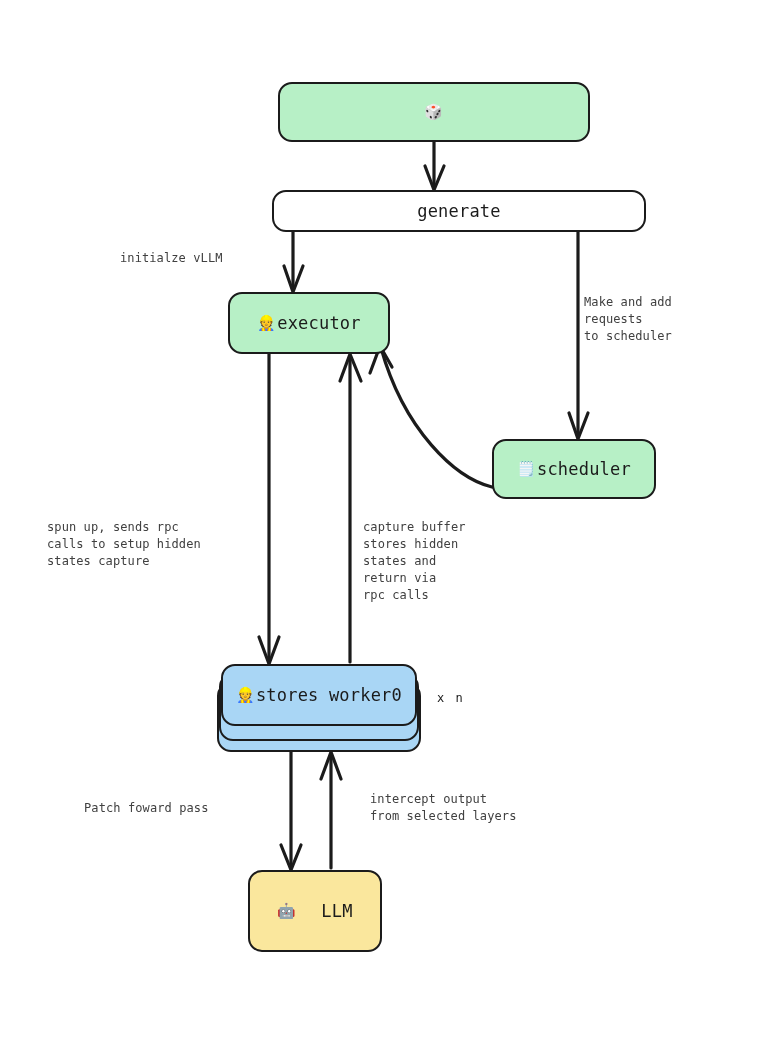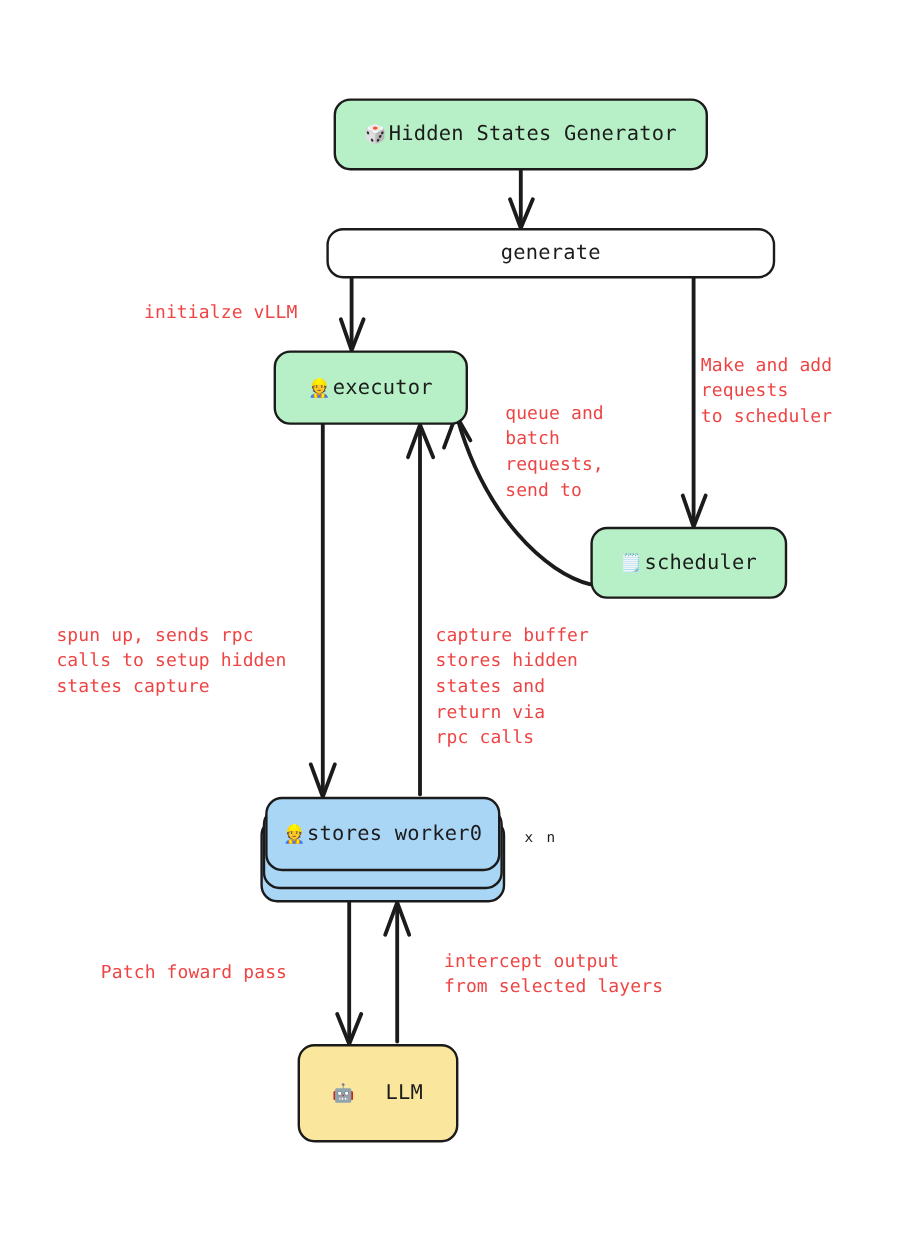--- a/index.html
+++ b/index.html
@@ -54,23 +54,23 @@
   .stack-layer {
     position: absolute;
     box-sizing: border-box;
     border: 2.6px solid #1b1b1b;
     border-radius: 14px;
     background: #a9d6f5;
   }
 
   .label {
     position: absolute;
-    font-size: 15px;
+    font-size: 12px;
     line-height: 1.42;
-    color: #ef4444;
+    color: #404040;
     white-space: pre;
     letter-spacing: 0.1px;
   }
   .multiplier {
     position: absolute;
     font-size: 12px;
     letter-spacing: 2px;
     color: #1b1b1b;
   }
 </style>
@@ -123,21 +123,20 @@
     </g>
 
     <g>
       <path class="ln" d="M331,868 L331,754"></path>
       <path class="hd" d="M321,779 L331,752 L341,779"></path>
     </g>
   </svg>
 
   <div class="node node-green" style="left:278px; top:82px; width:312px; height:60px;">
     <span class="emoji">🎲</span>
-    <span>Hidden States Generator</span>
   </div>
 
   <div class="node node-white" style="left:272px; top:190px; width:374px; height:42px;">
     <span>generate</span>
   </div>
 
   <div class="node node-green" style="left:228px; top:292px; width:162px; height:62px;">
     <span class="emoji">👷</span>
     <span>executor</span>
   </div>
@@ -161,24 +160,20 @@
     <span class="emoji">🤖</span>
     <span style="margin-left:24px;">LLM</span>
   </div>
 
   <div class="label" style="left:120px; top:250px;">initialze vLLM</div>
 
   <div class="label" style="left:584px; top:294px;">Make and add
 requests
 to scheduler</div>
 
-  <div class="label" style="left:421px; top:334px;">queue and
-batch
-requests,
-send to</div>
 
   <div class="label" style="left:47px; top:519px;">spun up, sends rpc
 calls to setup hidden
 states capture</div>
 
   <div class="label" style="left:363px; top:519px;">capture buffer
 stores hidden
 states and
 return via
 rpc calls</div>

